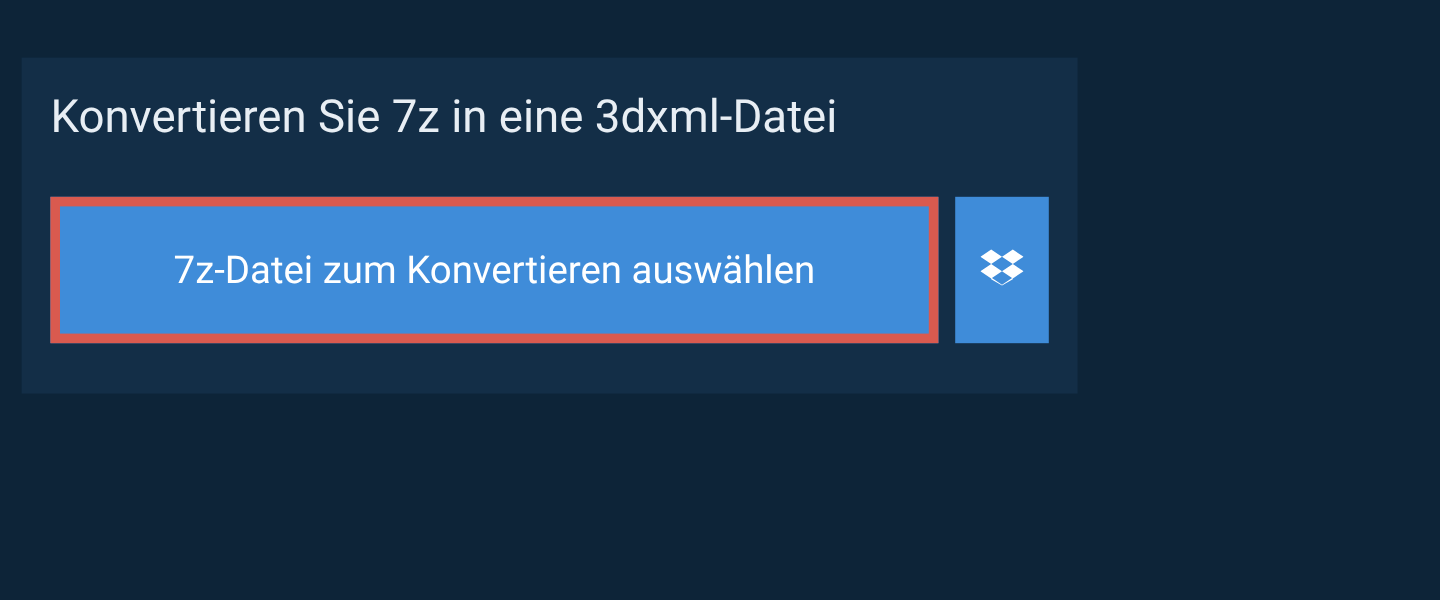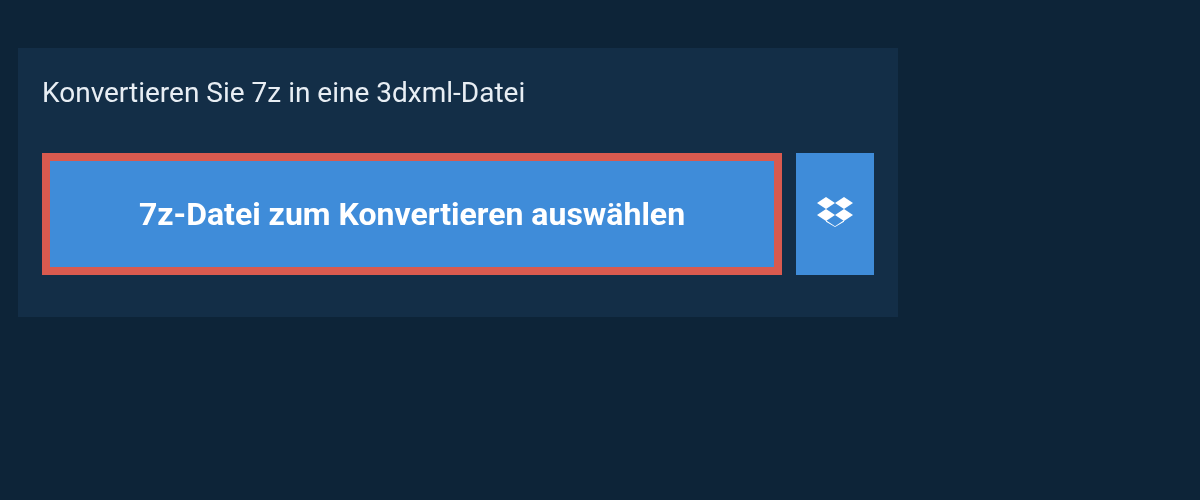--- a/index.html
+++ b/index.html
@@ -16,35 +16,35 @@
     }
     .panel {
       background-color: #132e47;
       width: 880px;
       margin-top: 48px;
       margin-left: 18px;
       padding-bottom: 42px;
     }
     .heading {
       color: #e8eef4;
-      font-size: 28px;
+      font-size: 38px;
       font-weight: 400;
       padding: 28px 24px 44px 24px;
     }
     .button-row {
       display: flex;
       gap: 14px;
       padding: 0 24px;
     }
     .select-file-button {
       background-color: #3f8cd9;
       border: 8px solid #d95a4f;
       color: #ffffff;
       font-size: 32px;
-      font-weight: 700;
+      font-weight: 400;
       padding: 34px 22px;
       cursor: pointer;
       flex: 0 0 auto;
       width: 740px;
       text-align: center;
       display: flex;
       align-items: center;
       justify-content: center;
     }
     .dropbox-button {

